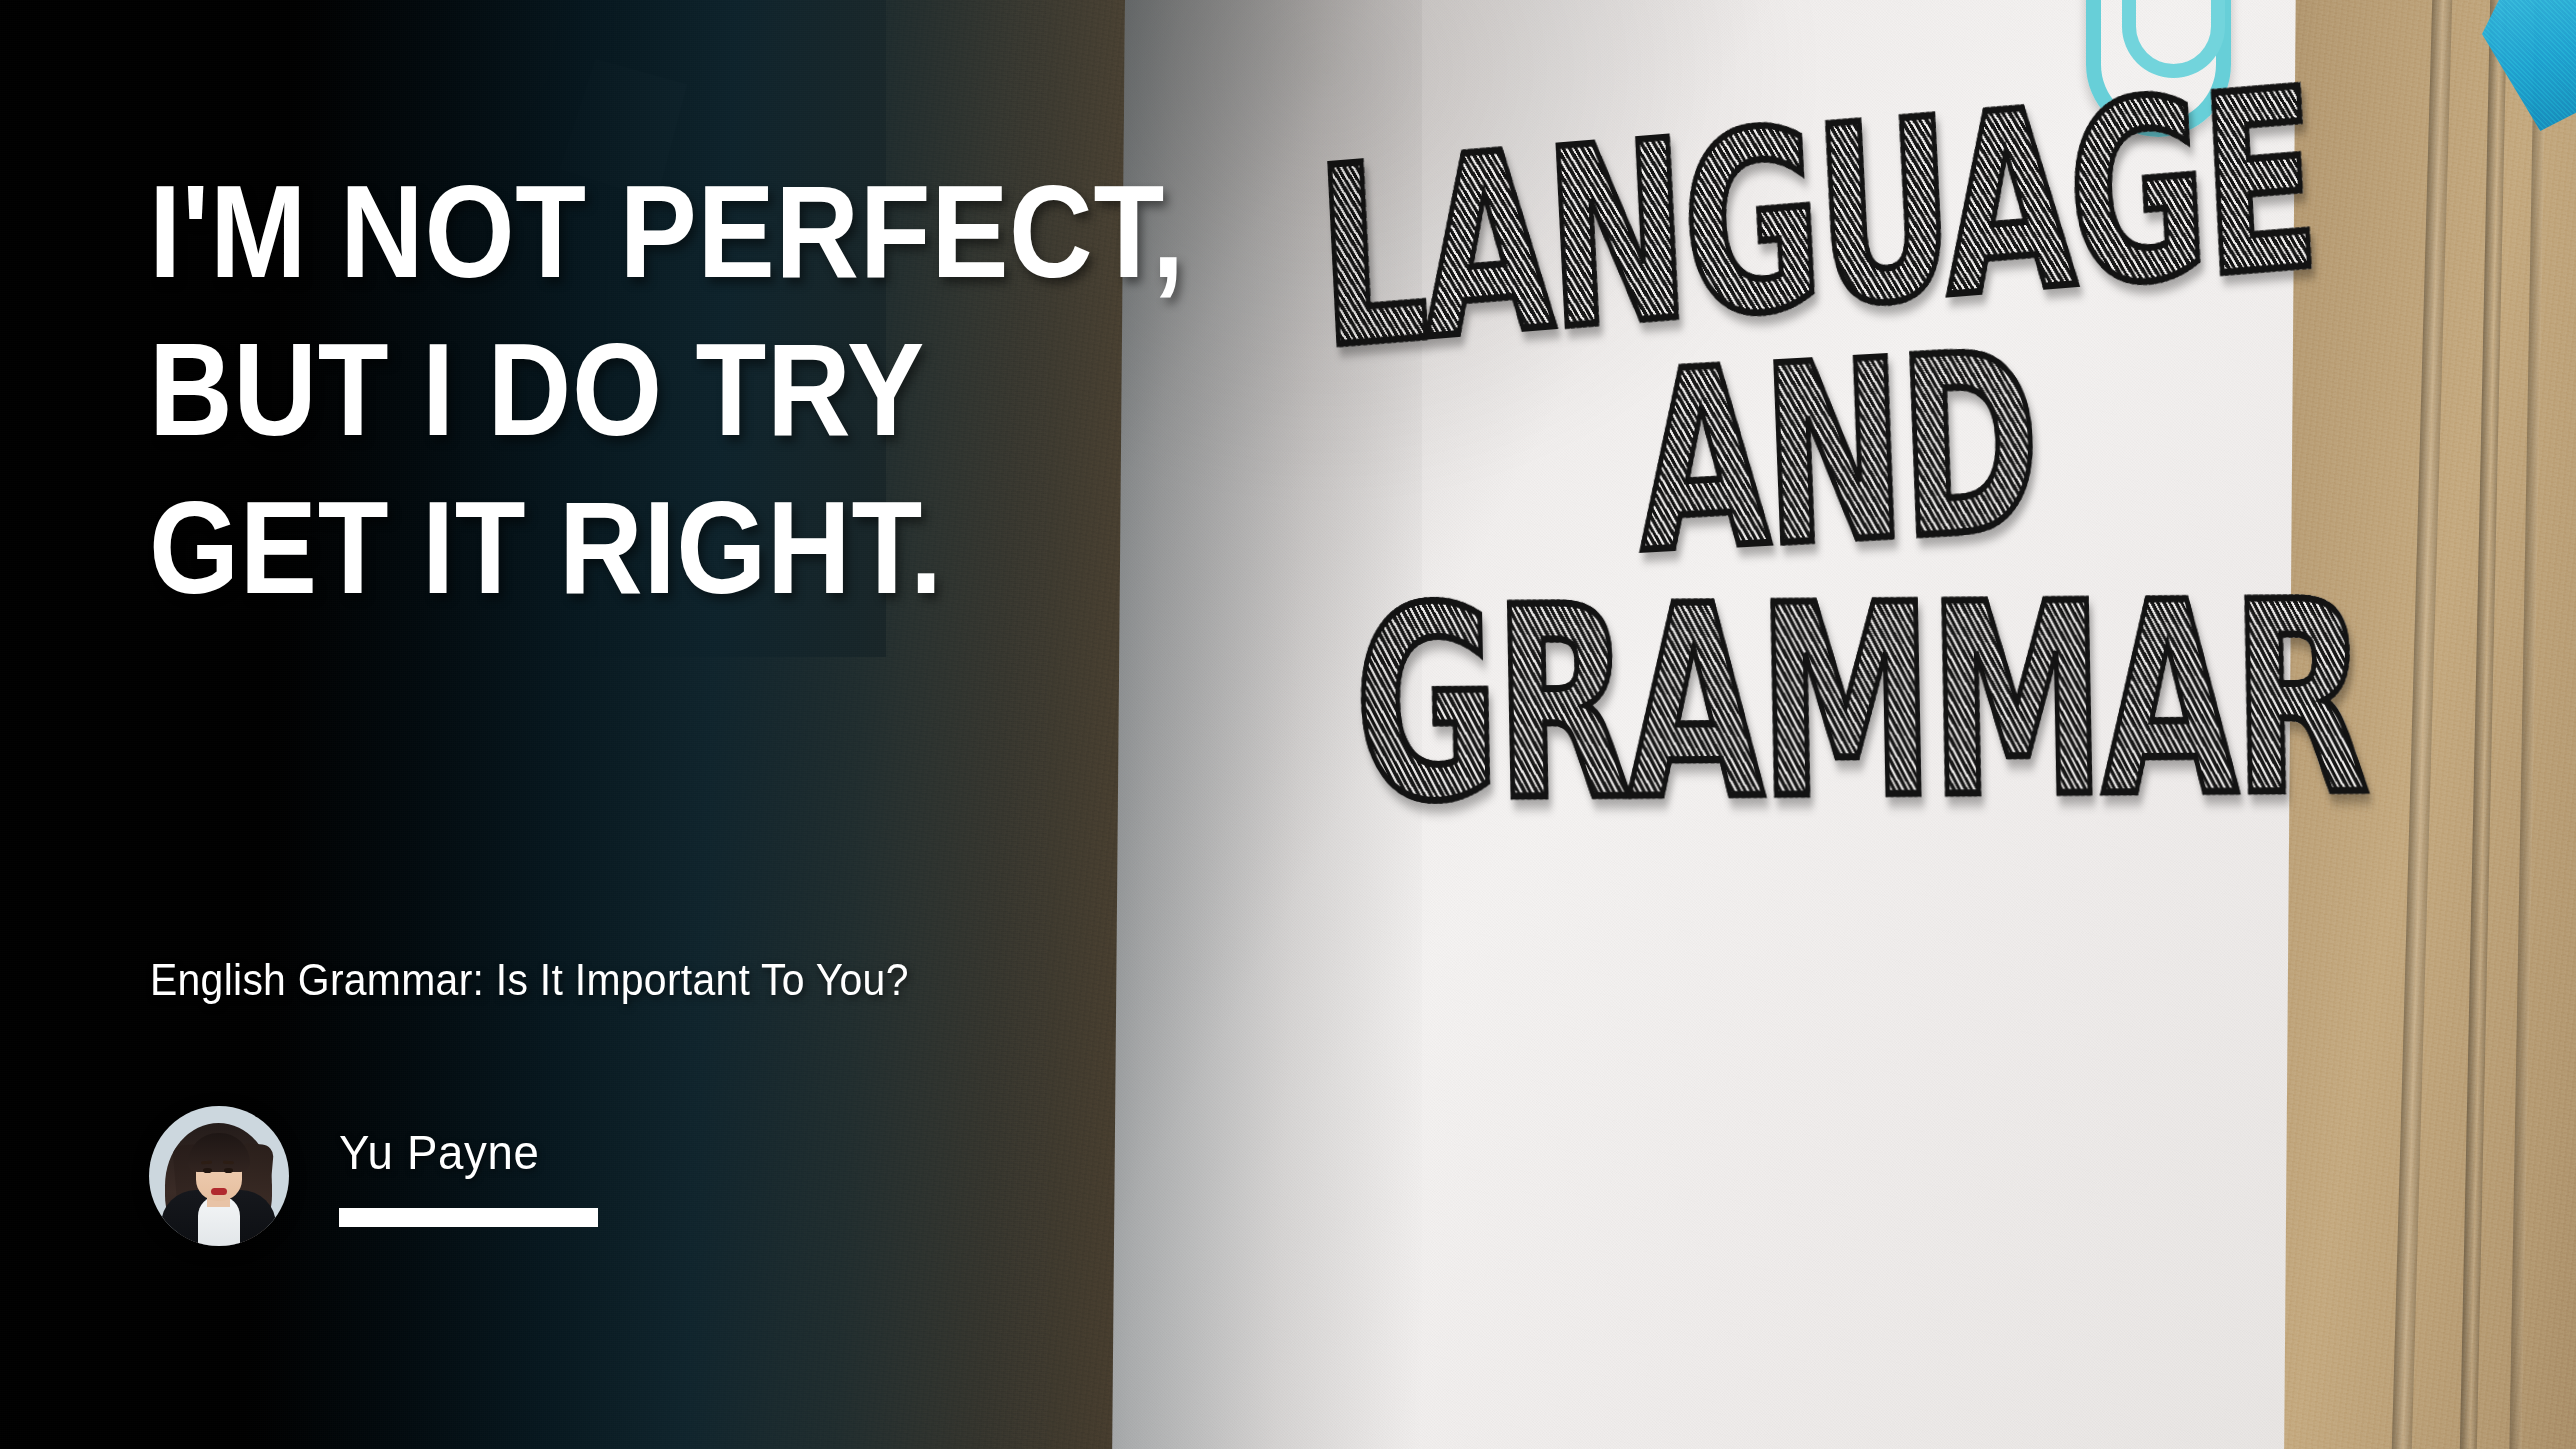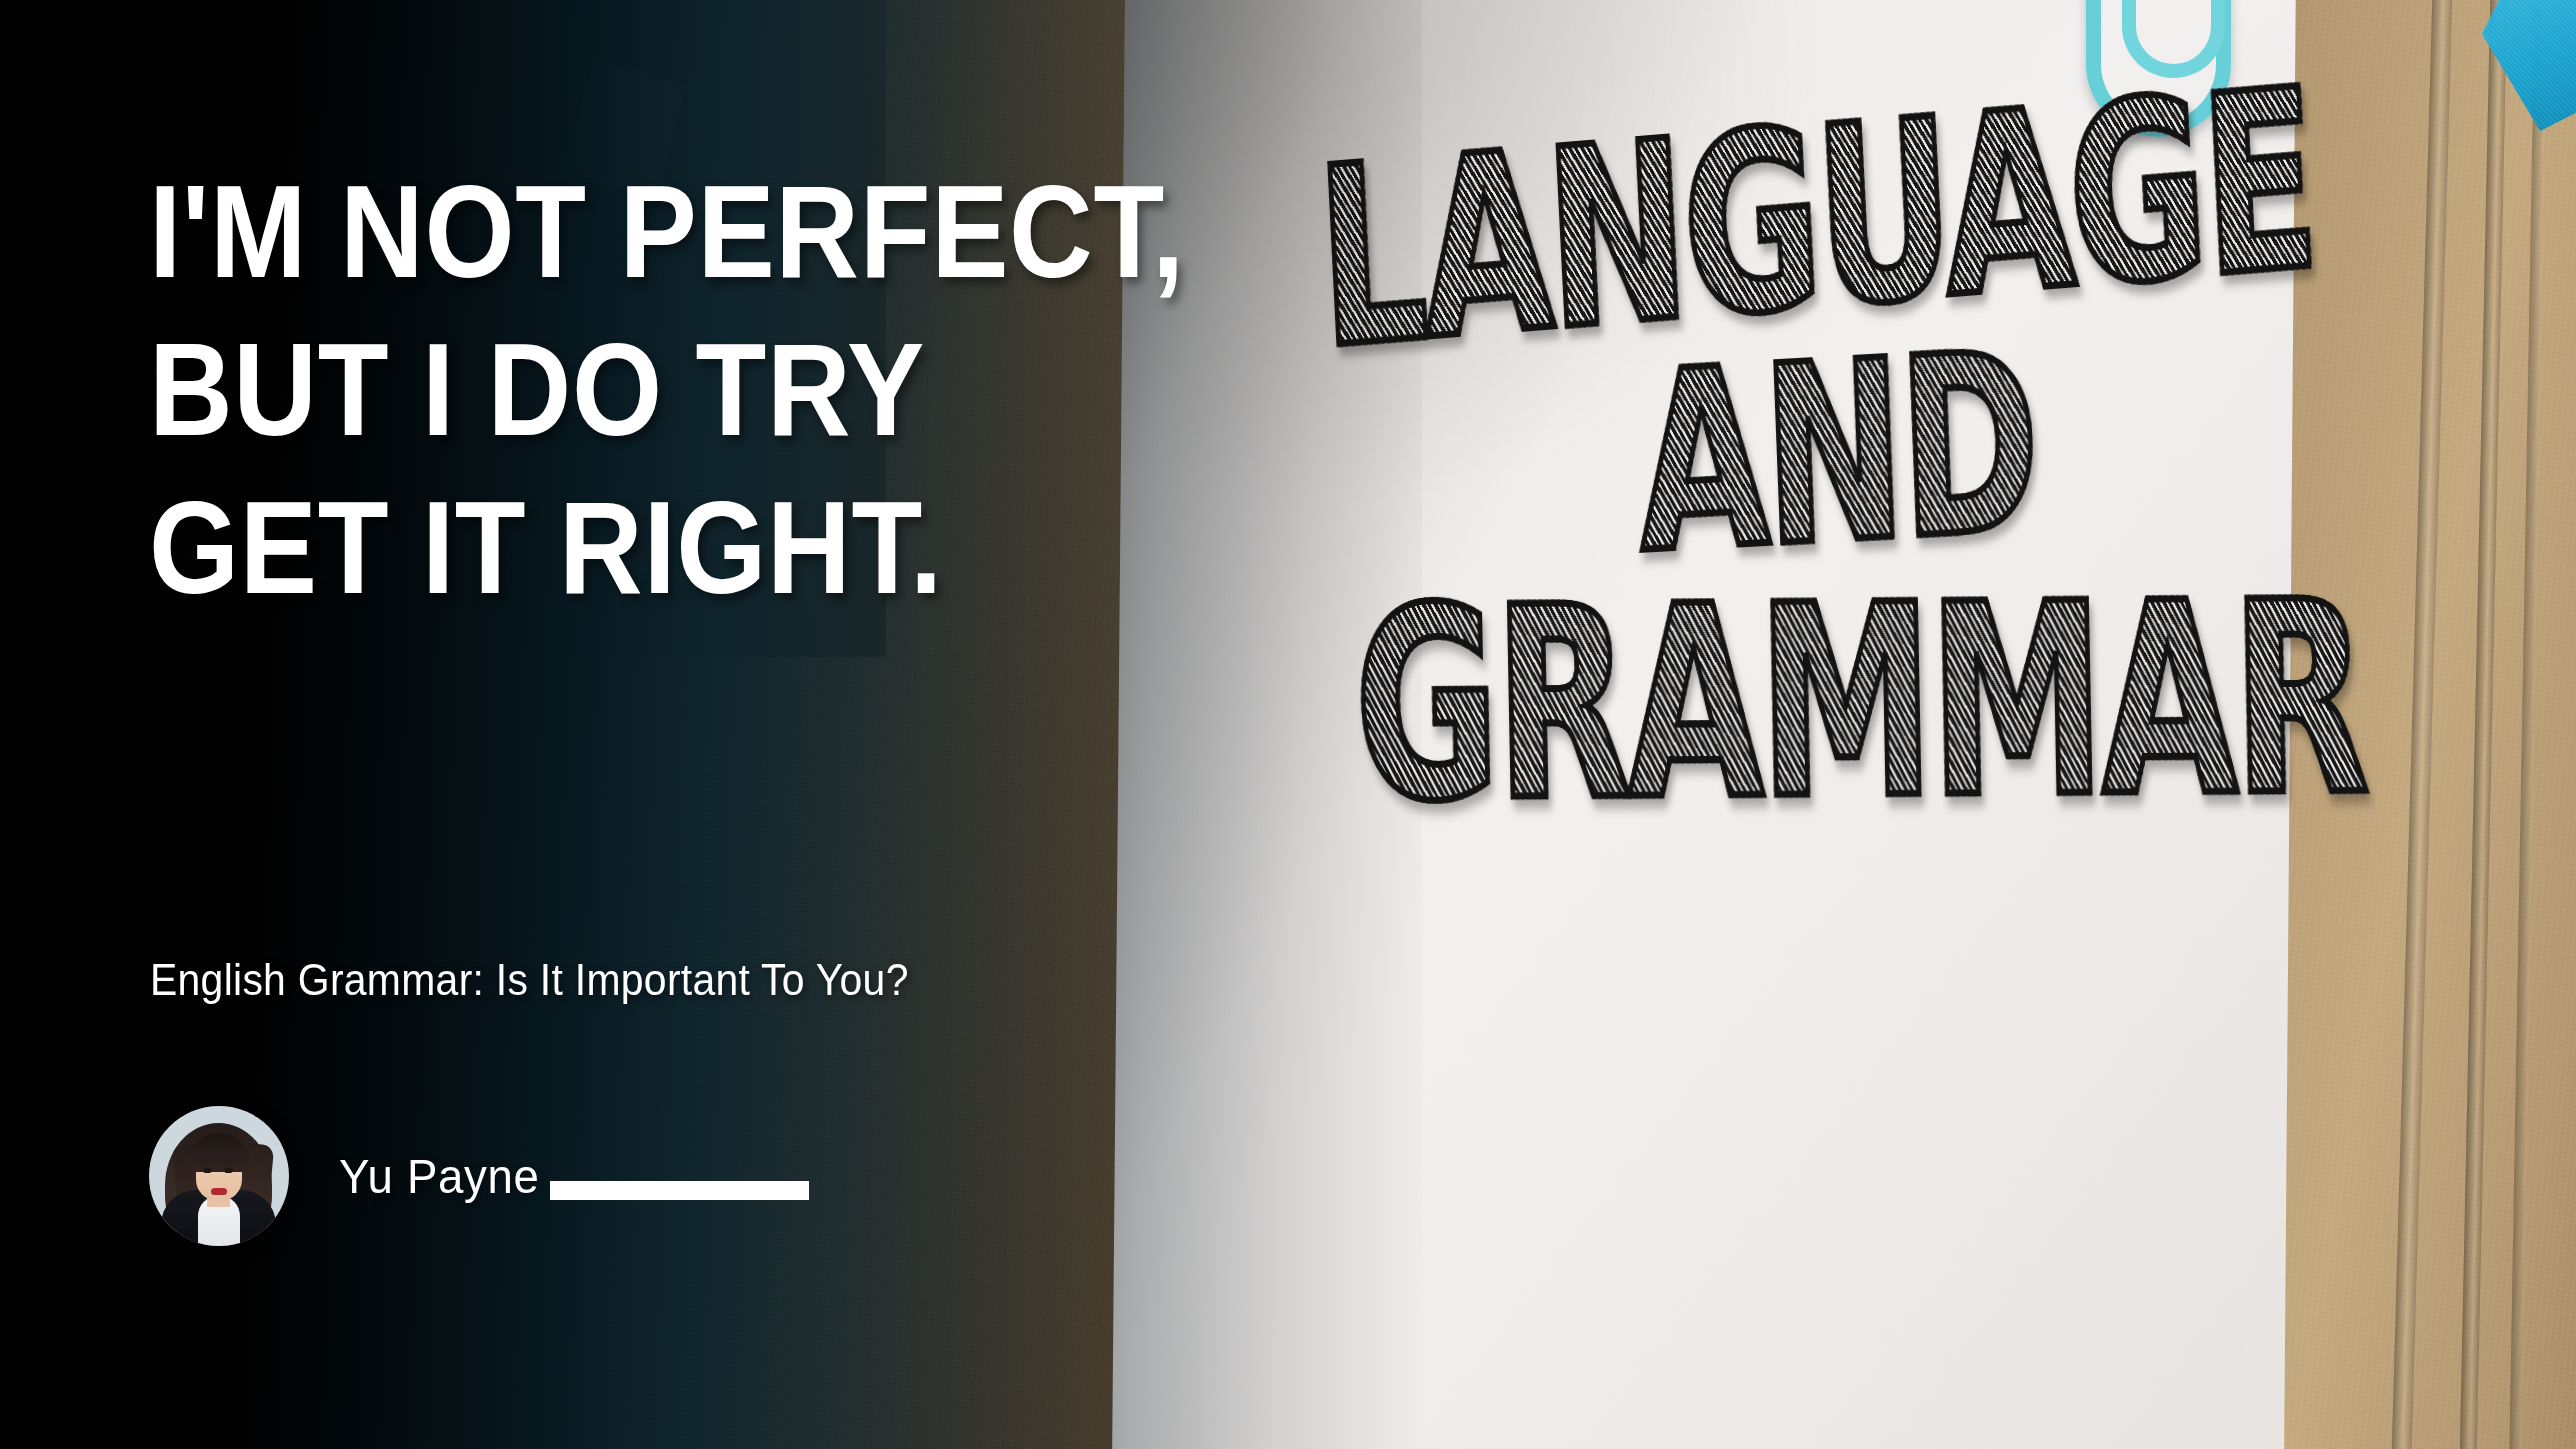--- a/index.html
+++ b/index.html
@@ -134,21 +134,21 @@
   .av-side-l{position:absolute;left:27px;top:39px;width:24px;height:89px;border-radius:14.8px 5.4px 20px 16px;
     background:linear-gradient(180deg,#281d1a,#3d2d27);transform:rotate(-5deg);}
   .av-side-r{position:absolute;right:19px;top:38px;width:31px;height:98px;border-radius:6.7px 16px 19px 23px;
     background:linear-gradient(180deg,#2a1f1b,#44322b);transform:rotate(5deg);}
   .av-eye{position:absolute;top:62px;width:8.7px;height:4.7px;border-radius:50%;background:#20150f;}
   .av-eye.l{left:54px;} .av-eye.r{left:75px;}
   .av-brow{position:absolute;top:55px;width:11.4px;height:2.7px;border-radius:2px;background:#2c1d14;}
   .av-brow.l{left:52px;transform:rotate(-4deg);} .av-brow.r{left:74px;transform:rotate(4deg);}
   .av-lip{position:absolute;left:62px;top:82px;width:16px;height:6.7px;border-radius:6.7px;background:#b12a2e;}
 
-  .author-text{margin-left:50px;display:flex;flex-direction:row;align-items:center;}
+  .author-text{margin-left:50px;display:flex;flex-direction:column;}
   .author-name{font-family:"Liberation Sans Narrow","Liberation Sans",sans-serif;
     font-weight:300;color:#fff;font-size:48px;letter-spacing:0.7px;
     transform:scaleX(.95);transform-origin:left center;white-space:nowrap;
     text-shadow:1.3px 2px 6.7px rgba(0,0,0,.55);}
   .author-rule{margin-top:28px;width:259px;height:19px;background:#fff;}
 </style>
 </head>
 <body>
 
 <div id="card">

